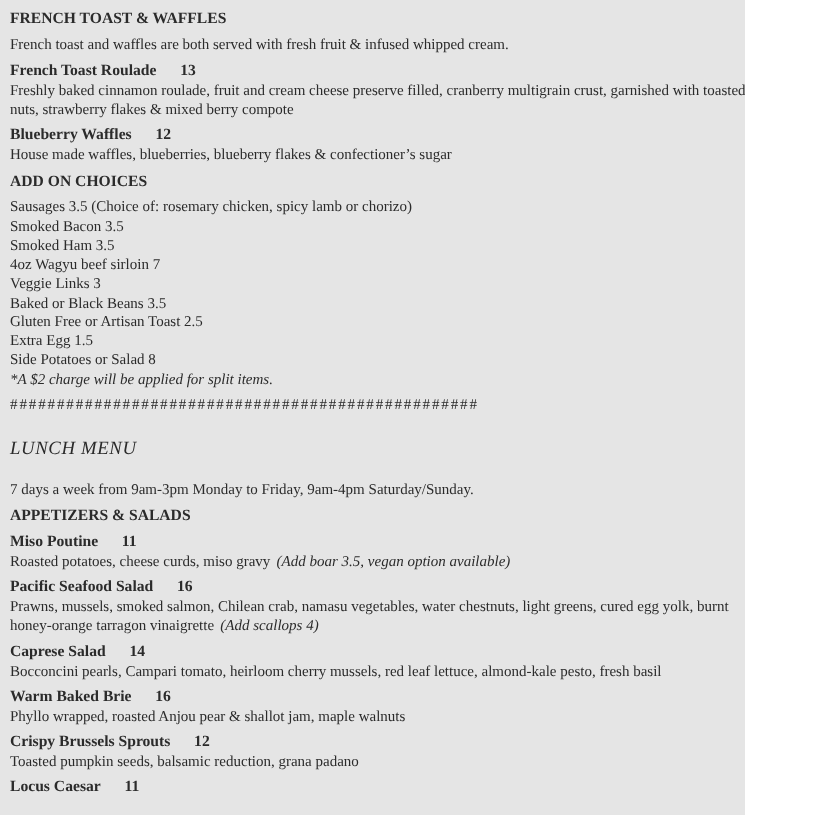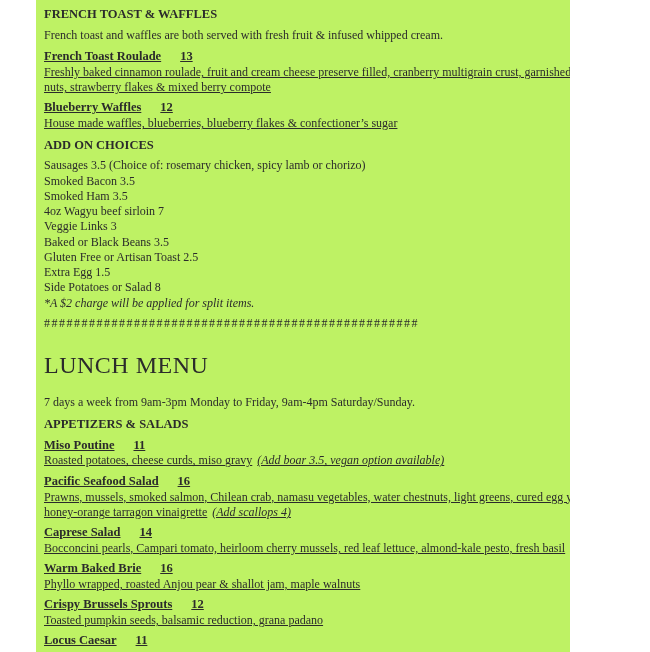--- a/index.html
+++ b/index.html
@@ -1,64 +1,64 @@
 <!DOCTYPE html>
 <html><head>
 <meta charset="utf-8">
 <style>
   * { box-sizing: border-box; }
   html, body { margin: 0; padding: 0; background: #ffffff; }
   .page {
     position: relative;
-    width: 534px;
+    width: 596px;
     height: 652px;
-    background: #bef264;
+    background: #e5e5e5;
     overflow: hidden;
     font-family: "Liberation Serif", "DejaVu Serif", serif;
     font-size: 12px;
     line-height: 1.27;
     color: #2b2b2b;
-    margin-left: 36px;
   }
   .content {
     width: 640px;
     height: 652px;
     border-right: 1px solid #d9d9d9;
     padding: 7px 20px 8px 8px;
   }
   p { margin: 0; }
   .section-heading {
     font-weight: bold;
     font-size: 12.5px;
     margin: 0 0 5px;
   }
   .intro { margin: 0 0 6px; }
-  .menu-item { margin: 0 0 5px; text-decoration: underline; }
+  .menu-item { margin: 0 0 5px; }
   .item-name {
     font-weight: bold;
     font-size: 12.5px;
   }
   .price { margin-left: 19px; }
   .item-desc { margin: 0; }
   .note { font-style: italic; }
   .note:not(:empty) { margin-left: 5px; }
   .addons { margin-top: 6px; }
   .addon-line { margin: 0; }
   .split-note { font-style: italic; margin: 0; }
   .divider {
     margin: 5px 0 0;
     letter-spacing: 1.5px;
     white-space: nowrap;
   }
   .lunch-title {
-    font-size: 24px;
+    font-size: 15px;
     font-weight: 400;
     letter-spacing: 0.5px;
     margin: 19px 0 15px;
     color: #2b2b2b;
+    font-style: italic;
   }
   .hours { margin: 0 0 6px; }
   .subheading { margin: 0 0 5px; }
 </style>
 </head>
 <body>
 
 <div class="page">
   <div class="content">
 

